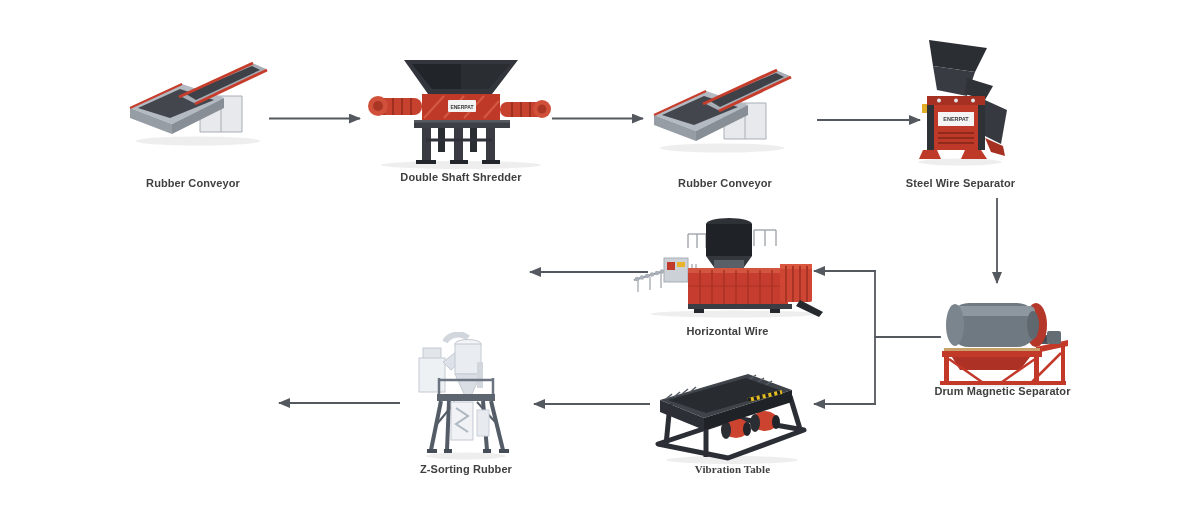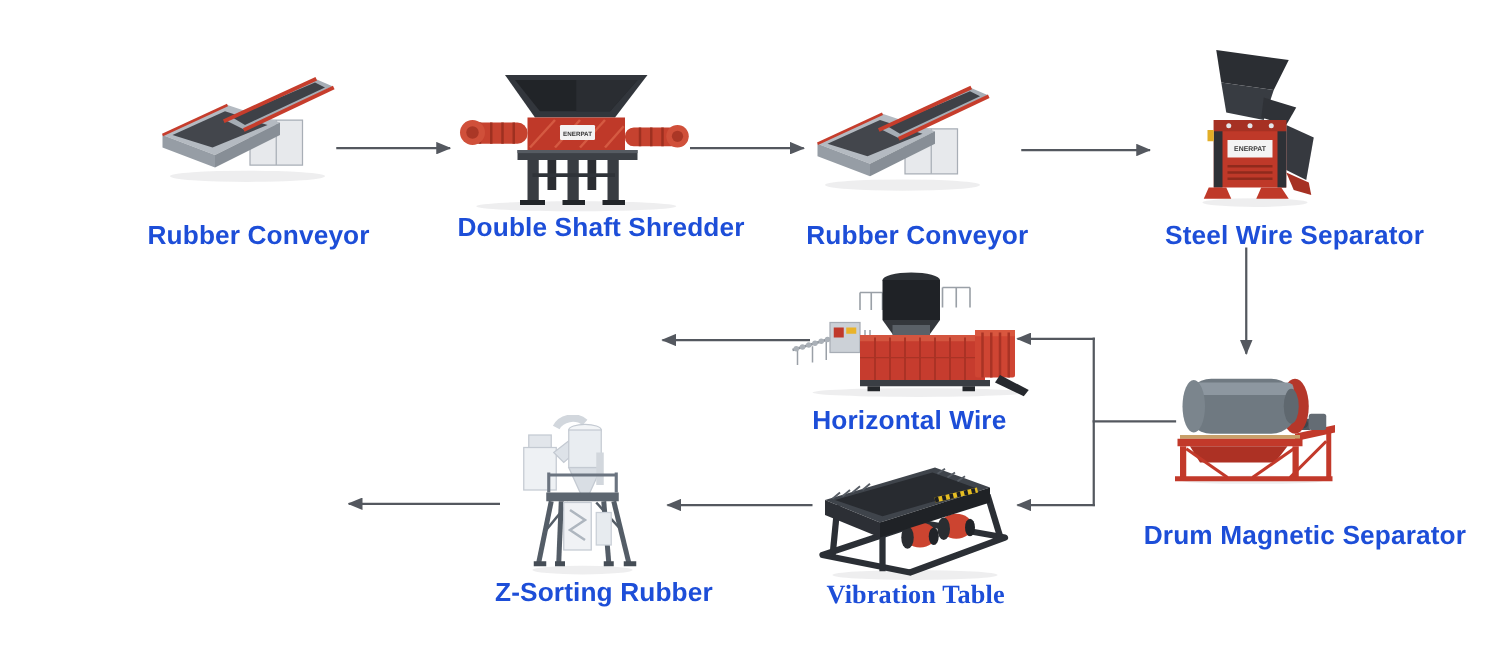--- a/index.html
+++ b/index.html
@@ -10,23 +10,23 @@
     overflow:hidden;
     font-family:"Liberation Sans",sans-serif;
   }
   .node{position:absolute;}
   .icon{position:absolute;}
   .label{
     position:absolute;
     width:100%;
     text-align:center;
     font-weight:700;
-    font-size:21px;
+    font-size:11px;
     letter-spacing:.1px;
-    color:#1d4ed8;
+    color:#404040;
     white-space:nowrap;
   }
   #arrows{position:absolute;left:0;top:0;width:1200px;height:517px;pointer-events:none;}
   svg text.brand{
     font-family:"Liberation Sans",sans-serif;
     font-weight:700;
     fill:#3a3a3a;
   }
 </style>
 </head>
@@ -125,21 +125,21 @@
       <polygon points="46,72 98,46 98,56 46,82" fill="#878e96"></polygon>
       <line x1="4" y1="56" x2="56" y2="32" stroke="#c63d2c" stroke-width="2"></line>
       <polygon points="54,44 126,11 140,17 70,52" fill="#a6adb5"></polygon>
       <polygon points="60,42 126,14 134,18 70,48" fill="#3e4147"></polygon>
       <line x1="53" y1="45" x2="127" y2="11" stroke="#c63d2c" stroke-width="3"></line>
       <line x1="69" y1="52" x2="141" y2="18" stroke="#c63d2c" stroke-width="3"></line>
     </svg>
     <div class="label" style="top:124px;">Rubber Conveyor</div>
   </div>
 
-  <div class="node" style="left:932px;top:38px;width:145px;height:160px;">
+  <div class="node" style="left:888px;top:38px;width:145px;height:160px;">
     <svg class="icon" style="left:17px;top:0;" width="110" height="130" viewBox="0 0 110 130">
       <ellipse cx="55" cy="124" rx="42" ry="3.5" fill="rgba(40,44,50,0.08)"></ellipse>
       <polygon points="24,2 82,10 70,34 28,28" fill="#2b2e33"></polygon>
       <polygon points="28,28 70,34 62,58 32,52" fill="#383c42"></polygon>
       <polygon points="62,40 88,48 80,62 60,56" fill="#2f3237"></polygon>
       <polygon points="80,62 102,72 96,106 80,98" fill="#36393f"></polygon>
       <rect x="22" y="58" width="58" height="54" fill="#bf3929"></rect>
       <rect x="22" y="58" width="58" height="9" fill="#a63123"></rect>
       <circle cx="34" cy="62.5" r="2" fill="#e3e6e9"></circle>
       <circle cx="51" cy="62.5" r="2" fill="#e3e6e9"></circle>
@@ -175,21 +175,21 @@
       <rect x="10" y="56" width="100" height="6" fill="#c2392a"></rect>
       <polygon points="20,62 98,62 88,75 28,75" fill="#ad3124"></polygon>
       <rect x="12" y="62" width="5" height="25" fill="#c2392a"></rect>
       <rect x="102" y="62" width="5" height="25" fill="#c2392a"></rect>
       <rect x="129" y="50" width="4" height="37" fill="#c2392a"></rect>
       <line x1="17" y1="64" x2="50" y2="87" stroke="#c2392a" stroke-width="2.5"></line>
       <line x1="103" y1="64" x2="70" y2="87" stroke="#c2392a" stroke-width="2.5"></line>
       <line x1="129" y1="58" x2="100" y2="87" stroke="#c2392a" stroke-width="2.5"></line>
       <rect x="8" y="86" width="126" height="4" fill="#c2392a"></rect>
     </svg>
-    <div class="label" style="top:90px;margin-top:32px;">Drum Magnetic Separator</div>
+    <div class="label" style="top:90px;">Drum Magnetic Separator</div>
   </div>
 
   <div class="node" style="left:630px;top:212px;width:195px;height:135px;">
     <svg class="icon" style="left:0;top:2px;" width="195" height="105" viewBox="0 0 195 105">
       <ellipse cx="105" cy="100" rx="85" ry="3.5" fill="rgba(40,44,50,0.08)"></ellipse>
       <line x1="4" y1="66" x2="34" y2="57" stroke="#8d939b" stroke-width="2"></line>
       <line x1="8" y1="66" x2="8" y2="78" stroke="#9aa0a7" stroke-width="1.2"></line>
       <line x1="20" y1="63" x2="20" y2="76" stroke="#9aa0a7" stroke-width="1.2"></line>
       <line x1="31" y1="59" x2="31" y2="74" stroke="#9aa0a7" stroke-width="1.2"></line>
       <circle cx="7" cy="65" r="2.2" fill="#aab0b7"></circle>

